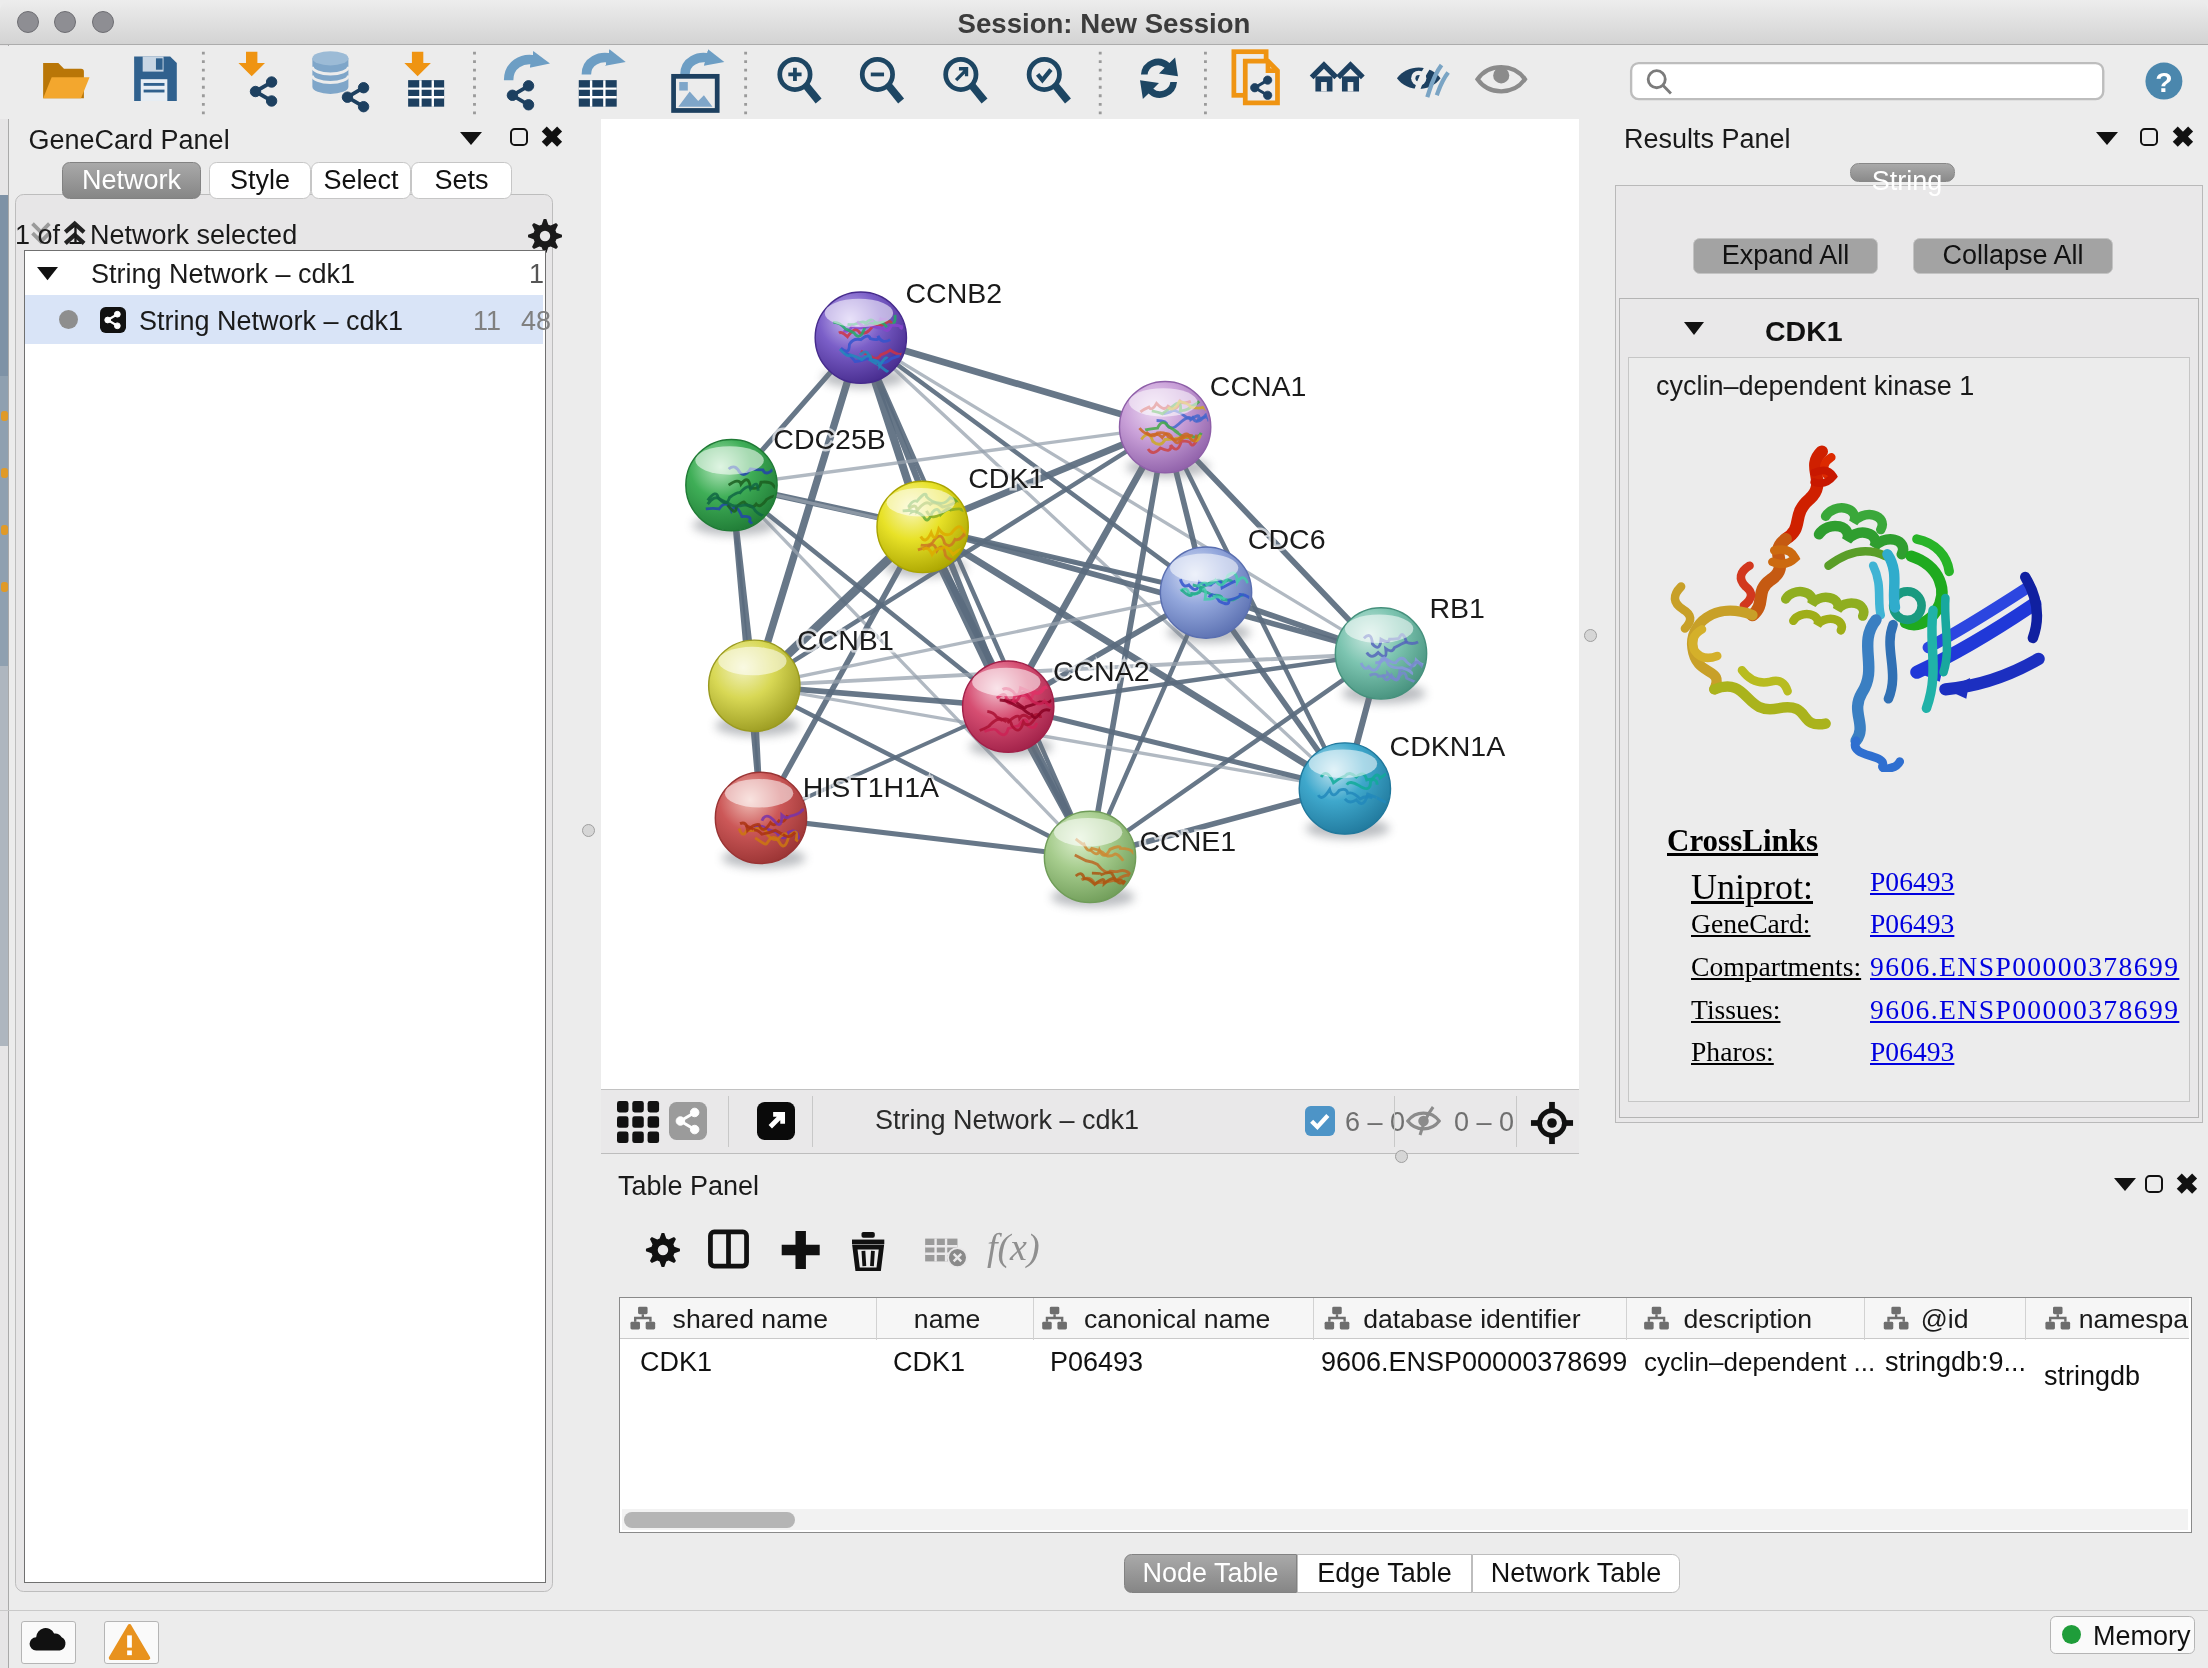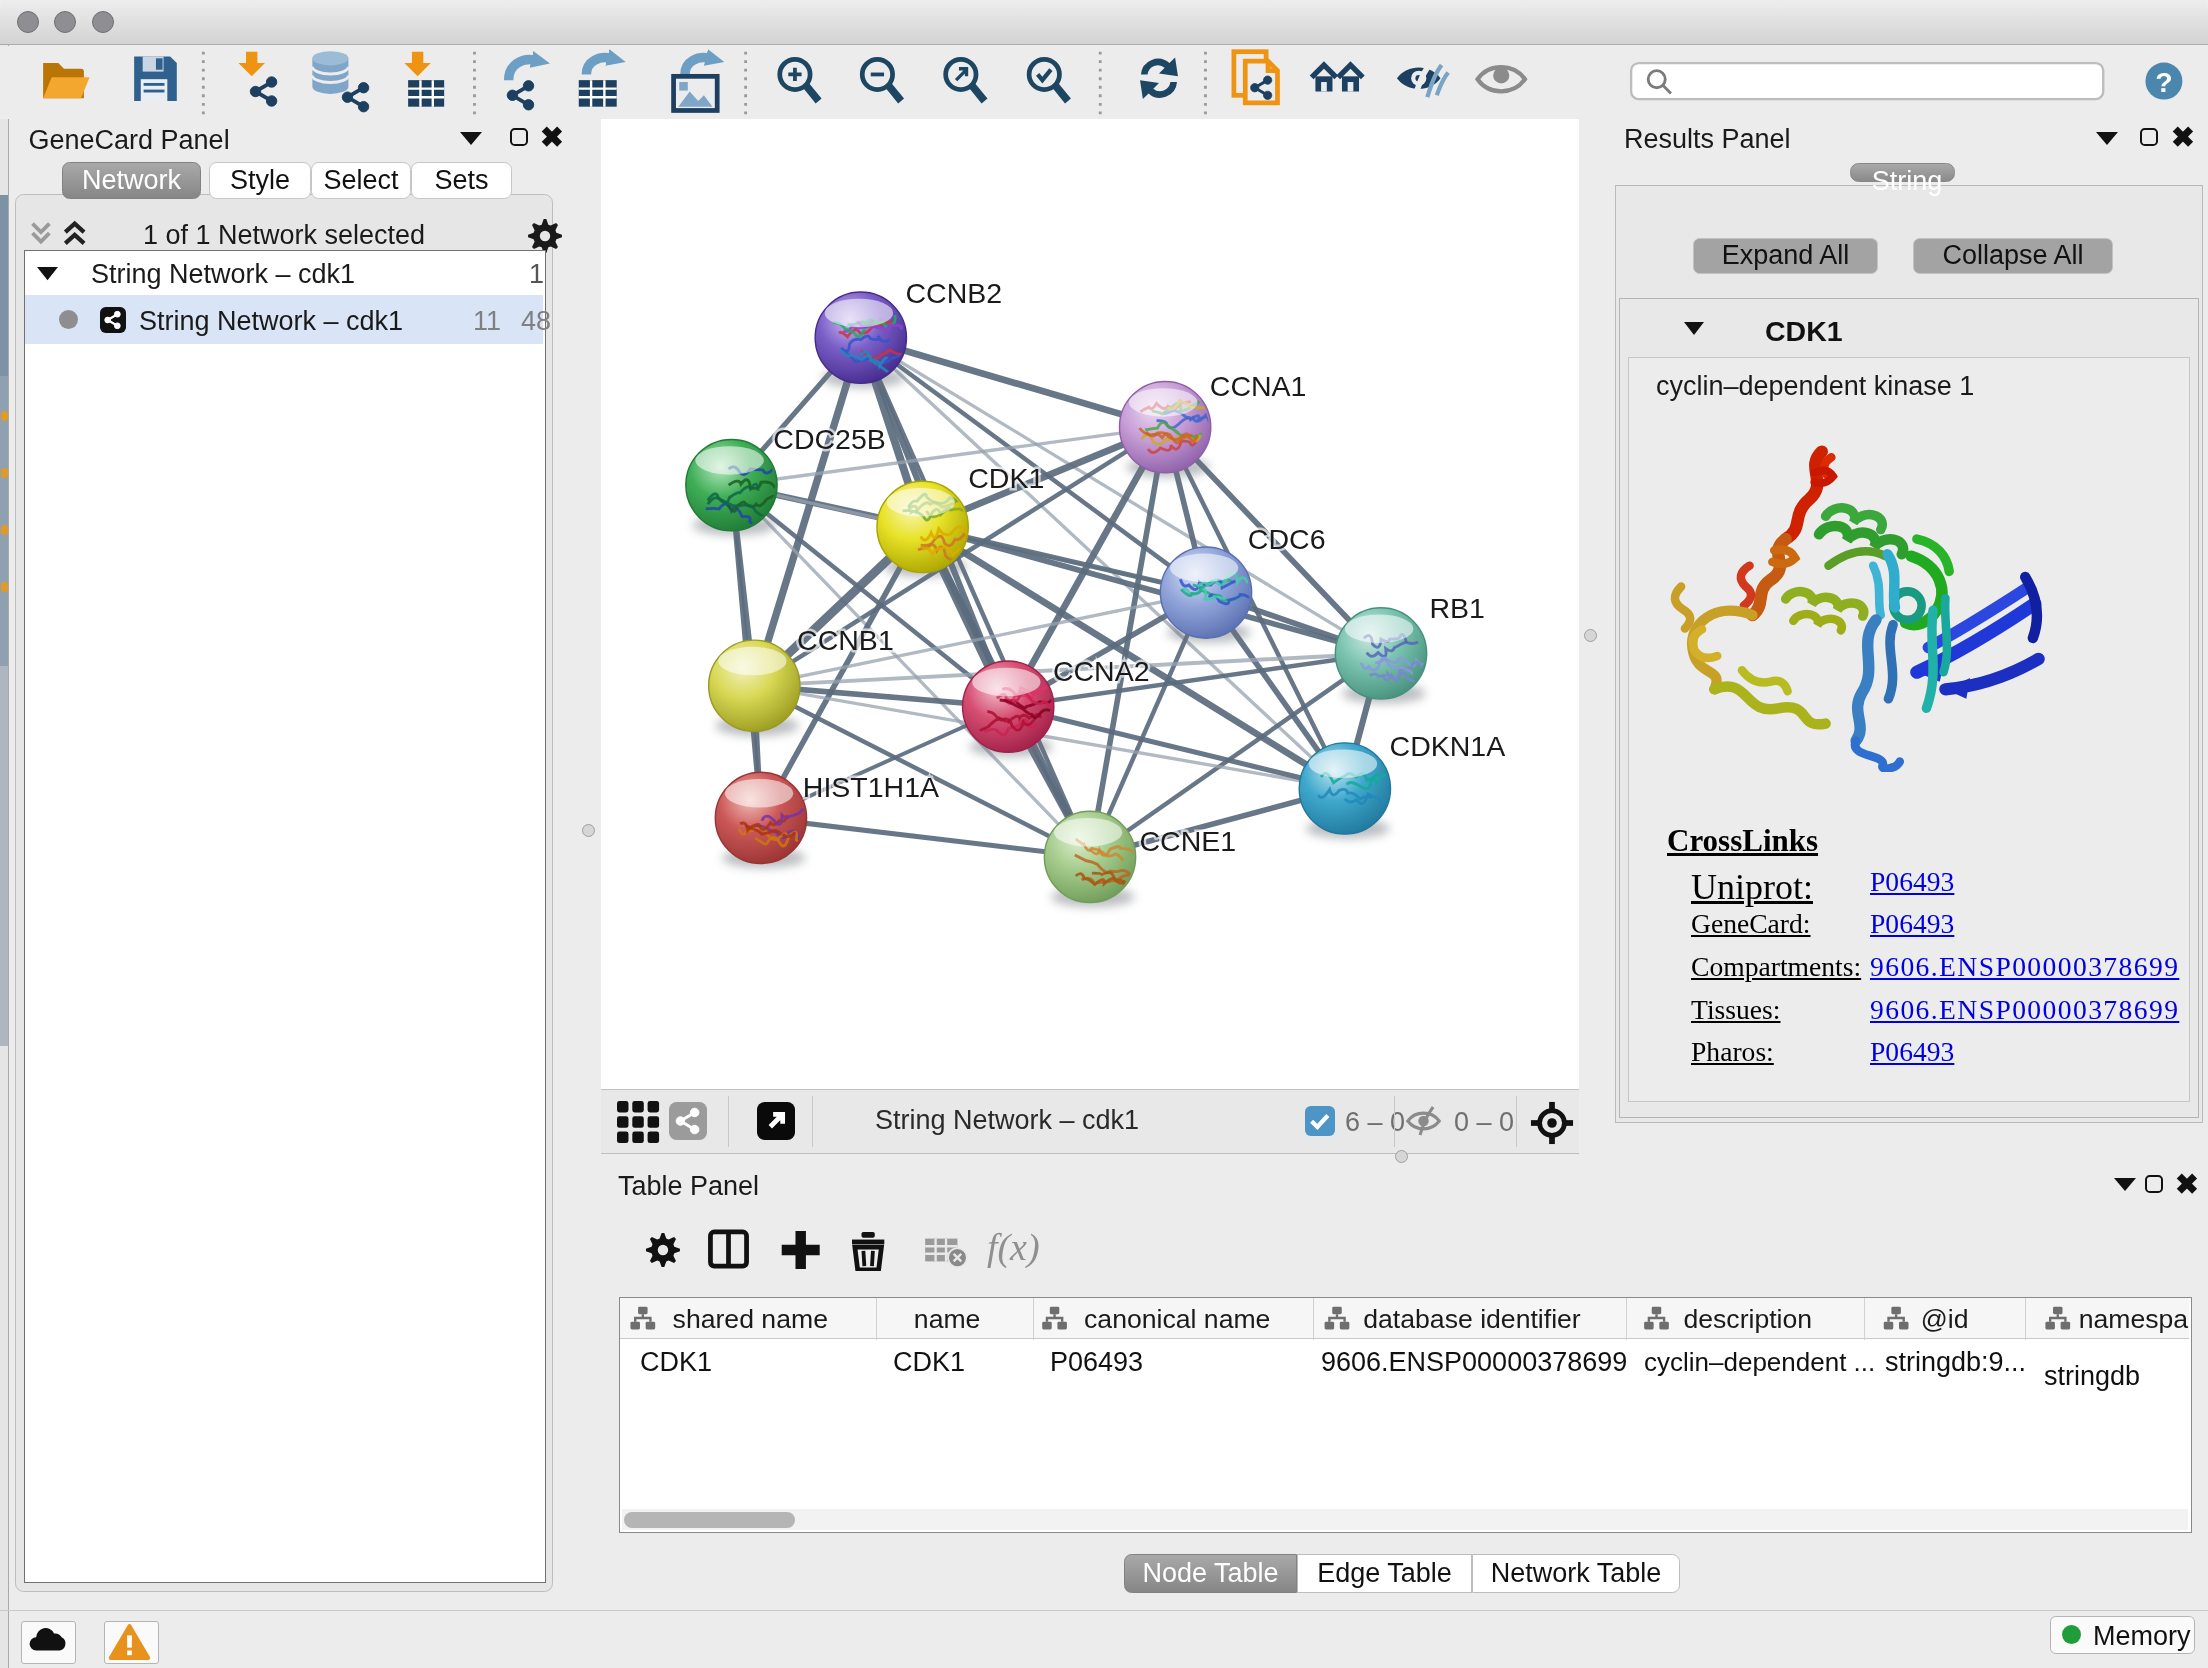--- a/index.html
+++ b/index.html
@@ -50,20 +50,21 @@
   <div class="abs" style="left:0;top:666px;width:7.6px;height:380px;background:#aeb6bf;"></div>
   <div class="abs" style="left:1px;top:411px;width:6.7px;height:9.5px;border-radius:2.9px;background:#e09a28;"></div>
   <div class="abs" style="left:1px;top:468px;width:6.7px;height:9.5px;border-radius:2.9px;background:#e09a28;"></div>
   <div class="abs" style="left:1px;top:525px;width:6.7px;height:9.5px;border-radius:2.9px;background:#e09a28;"></div>
   <div class="abs" style="left:1px;top:582px;width:6.7px;height:9.5px;border-radius:2.9px;background:#e09a28;"></div>
 
   <div id="titlebar">
     <div class="tl" style="left:17px;"></div>
     <div class="tl" style="left:54px;"></div>
     <div class="tl" style="left:92px;"></div>
+    <div id="title-text">Session: New Session</div>
   </div>
 
   <div id="toolbar">
   <svg width="2208" height="73" viewBox="0 0 2322 77">
     <defs>
       <g id="shareg">
             <circle cx="0" cy="0" r="5.5"></circle>
             <circle cx="17" cy="-10" r="5.5"></circle>
             <circle cx="17" cy="10" r="5.5"></circle>
             <path d="M0,0 L17,-10 M0,0 L17,10" stroke-width="4" fill="none"></path>
@@ -242,21 +243,21 @@
     <div id="cp-sub"></div>
     <div class="tabbtn tabsel" style="left:62px;width:139px;">Network</div>
     <div class="tabbtn" style="left:209px;width:102px;">Style</div>
     <div class="tabbtn" style="left:311px;width:100px;">Select</div>
     <div class="tabbtn" style="left:411px;width:101px;">Sets</div>
     <div id="cp-hdr">
       <svg class="abs" style="left:28.5px;top:219px;" width="67" height="30" viewBox="0 0 70 32">
         <path d="M3,5 l9,9 l9,-9 M3,15 l9,9 l9,-9" stroke="#9a9a9a" stroke-width="4" fill="none"></path>
         <path d="M38,14 l10,-9 l10,9 M38,26 l10,-9 l10,9" stroke="#222" stroke-width="4.5" fill="none"></path>
       </svg>
-      <div class="abs" style="left:15px;top:220px;width:538px;text-align:center;font-size:27px;color:#1a1a1a;">1 of 1 Network selected</div>
+      <div class="abs" style="left:15px;top:220px;width:538px;text-align:left;font-size:27px;color:#1a1a1a;">1 of 1 Network selected</div>
       <svg class="abs" style="left:527px;top:218px;" width="36" height="36" viewBox="0 0 38 38">
         <path d="M17.6,1.1 L20.4,1.1 L22.5,7.0 L25.0,8.0 L30.7,5.3 L32.7,7.3 L30.0,13.0 L31.0,15.5 L36.9,17.6 L36.9,20.4 L31.0,22.5 L30.0,25.0 L32.7,30.7 L30.7,32.7 L25.0,30.0 L22.5,31.0 L20.4,36.9 L17.6,36.9 L15.5,31.0 L13.0,30.0 L7.3,32.7 L5.3,30.7 L8.0,25.0 L7.0,22.5 L1.1,20.4 L1.1,17.6 L7.0,15.5 L8.0,13.0 L5.3,7.3 L7.3,5.3 L13.0,8.0 L15.5,7.0 Z" fill="#1a1a1a"></path>
           <circle cx="19" cy="19" r="5.5" fill="#e7e6e7"></circle>
       </svg>
     </div>
     <div id="cp-tree">
       <div class="abs" style="left:0;top:44px;width:518px;height:49px;background:#d9e4f7;"></div>
       <svg class="abs" style="left:12.4px;top:16px;" width="21" height="14.3" viewBox="0 0 22 15">
           <path d="M0,0 h22 l-11,14 z" fill="#111"></path>
         </svg>

